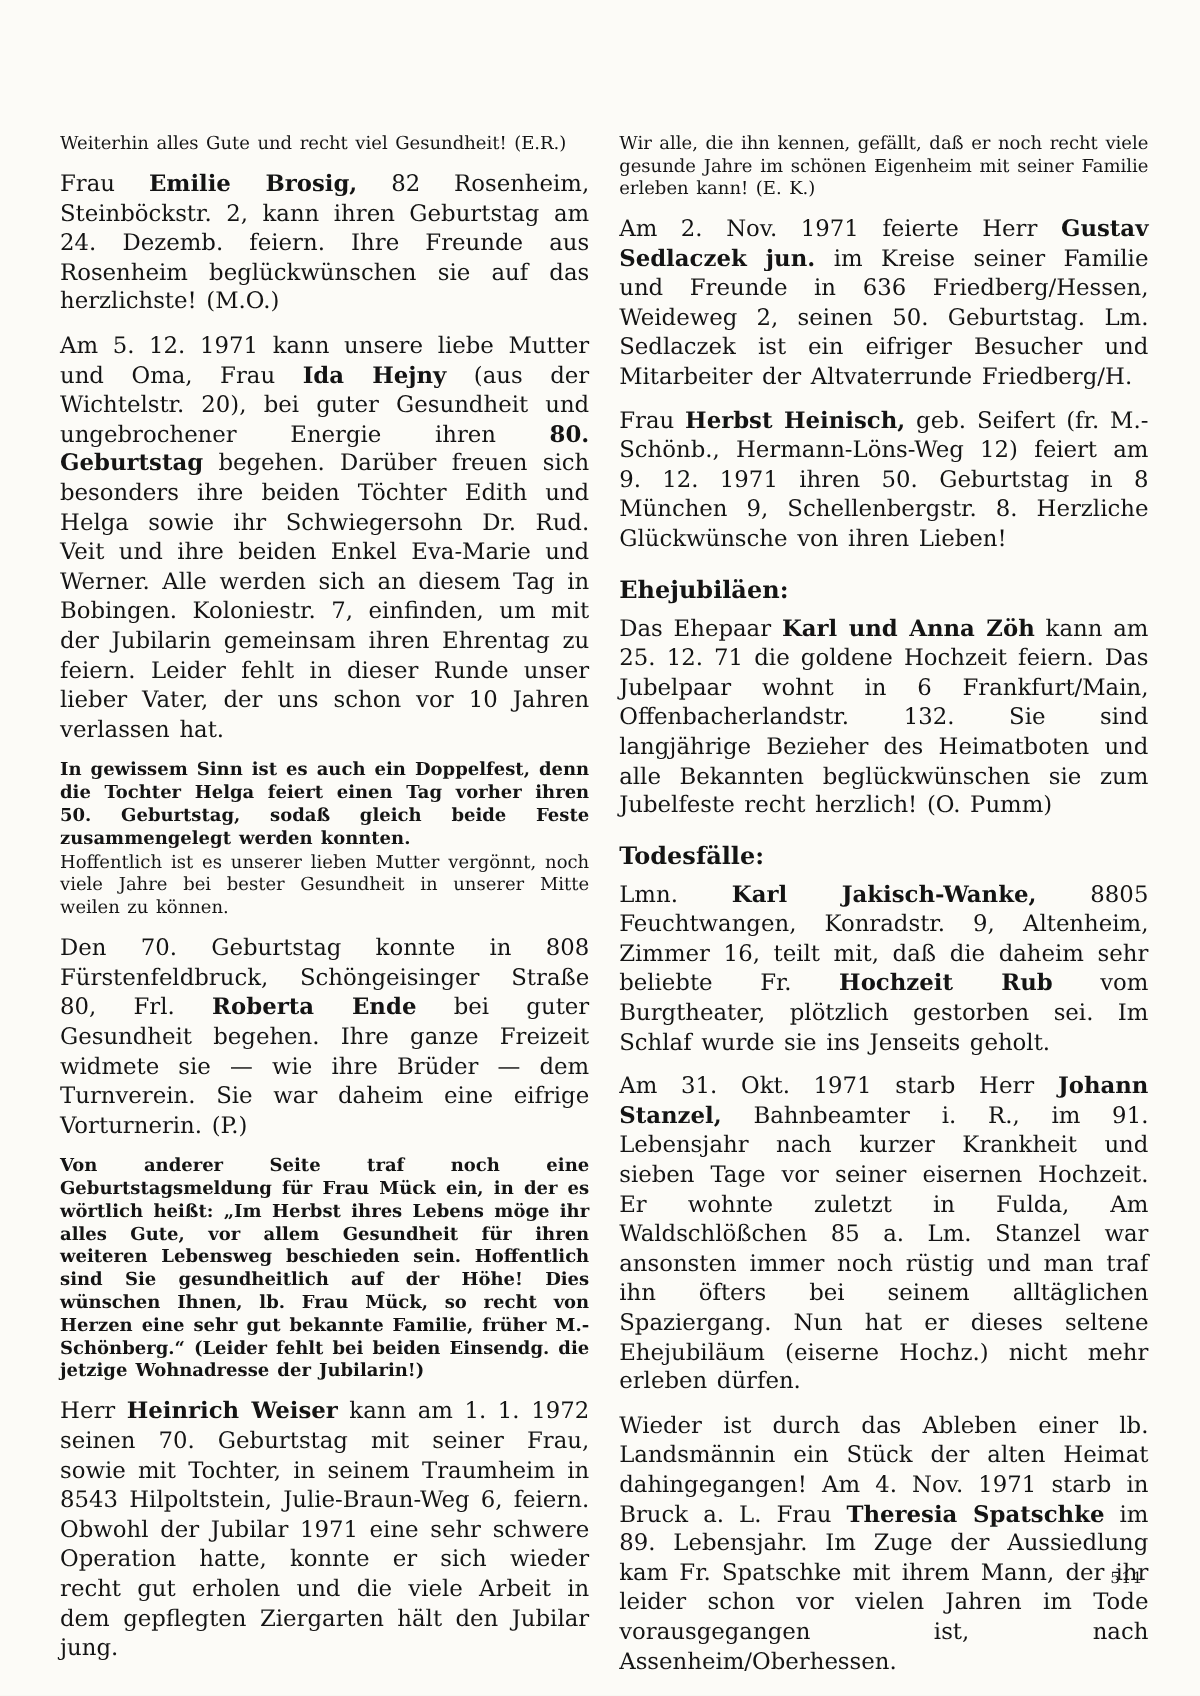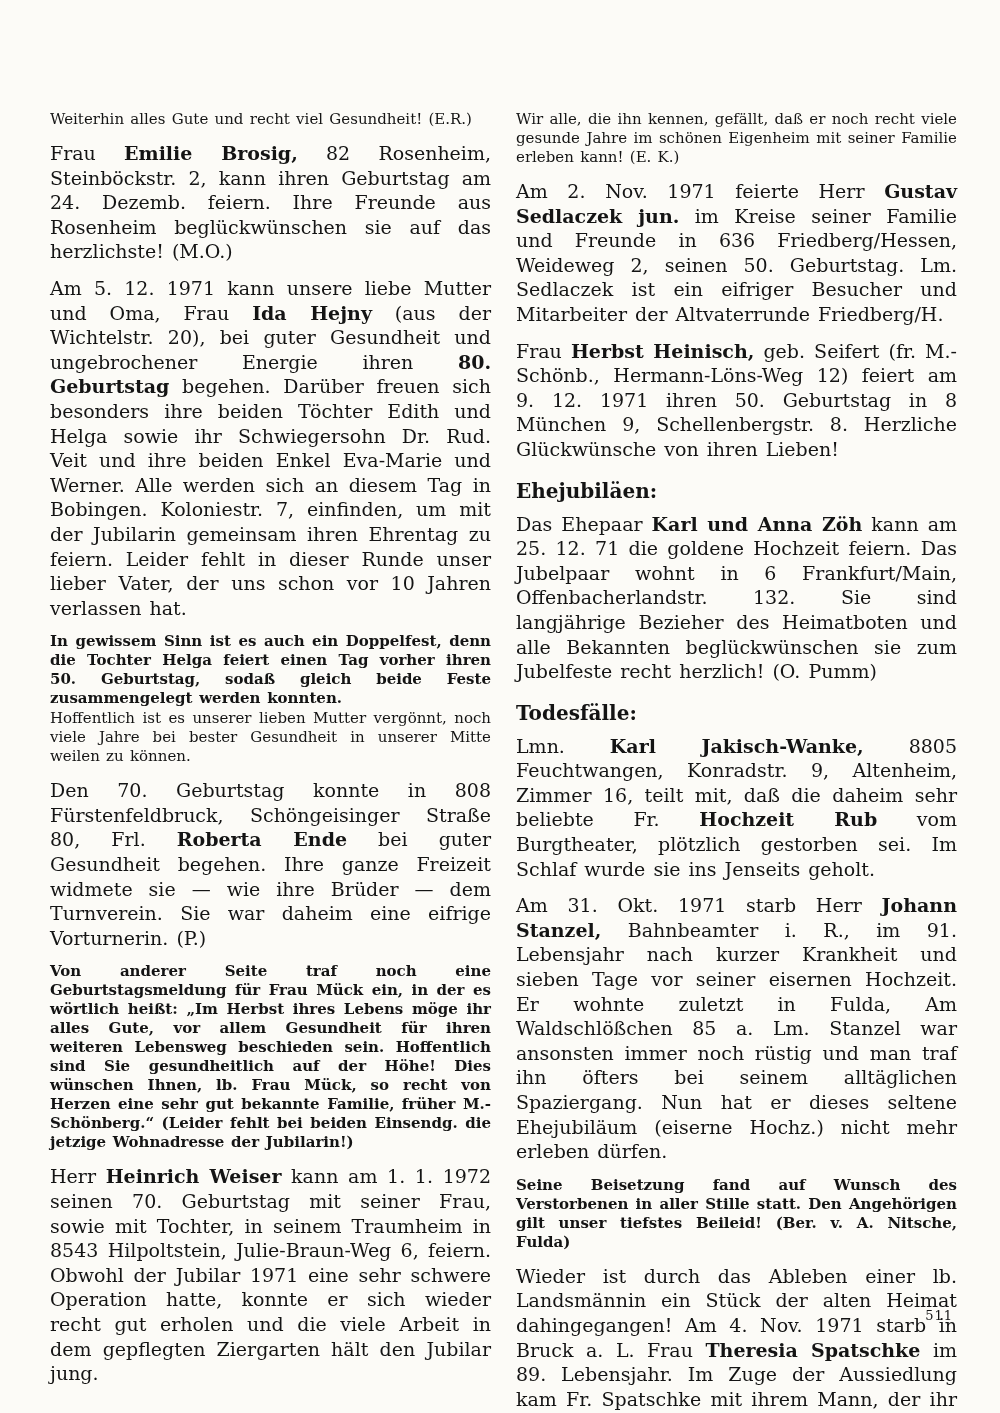--- a/index.html
+++ b/index.html
@@ -78,18 +78,17 @@
       </div>
     <div class="col">
         <div class="block small"><span>Wir alle, die ihn kennen, gefällt, daß er noch recht viele gesunde Jahre im schönen Eigenheim mit seiner Familie erleben kann! (E. K.)</span></div>
         <div class="block para"><span>Am 2. Nov. 1971 feierte Herr </span><span class="b">Gustav Sedlaczek jun.</span><span> im Kreise seiner Familie und Freunde in 636 Friedberg/Hessen, Weideweg 2, seinen 50. Geburtstag. Lm. Sedlaczek ist ein eifriger Besucher und Mitarbeiter der Altvaterrunde Friedberg/H.</span></div>
         <div class="block para"><span>Frau </span><span class="b">Herbst Heinisch,</span><span> geb. Seifert (fr. M.-Schönb., Hermann-Löns-Weg 12) feiert am 9. 12. 1971 ihren 50. Geburtstag in 8 München 9, Schellenbergstr. 8. Herzliche Glückwünsche von ihren Lieben!</span></div>
         <div class="block heading"><span class="b">Ehejubiläen:</span></div>
         <div class="block para"><span>Das Ehepaar </span><span class="b">Karl und Anna Zöh</span><span> kann am 25. 12. 71 die goldene Hochzeit feiern. Das Jubelpaar wohnt in 6 Frankfurt/Main, Offenbacherlandstr. 132. Sie sind langjährige Bezieher des Heimatboten und alle Bekannten beglückwünschen sie zum Jubelfeste recht herzlich! (O. Pumm)</span></div>
         <div class="block heading"><span class="b">Todesfälle:</span></div>
         <div class="block para"><span>Lmn. </span><span class="b">Karl Jakisch-Wanke,</span><span> 8805 Feuchtwangen, Konradstr. 9, Altenheim, Zimmer 16, teilt mit, daß die daheim sehr beliebte Fr. </span><span class="b">Hochzeit Rub</span><span> vom Burgtheater, plötzlich gestorben sei. Im Schlaf wurde sie ins Jenseits geholt.</span></div>
         <div class="block para"><span>Am 31. Okt. 1971 starb Herr </span><span class="b">Johann Stanzel,</span><span> Bahnbeamter i. R., im 91. Lebensjahr nach kurzer Krankheit und sieben Tage vor seiner eisernen Hochzeit. Er wohnte zuletzt in Fulda, Am Waldschlößchen 85 a. Lm. Stanzel war ansonsten immer noch rüstig und man traf ihn öfters bei seinem alltäglichen Spaziergang. Nun hat er dieses seltene Ehejubiläum (eiserne Hochz.) nicht mehr erleben dürfen.</span></div>
-        <div class="block small"><span>Seine Beisetzung fand auf Wunsch des Verstorbenen in aller Stille statt. Den Angehörigen gilt unser tiefstes Beileid! (Ber. v. A. Nitsche, Fulda)</span></div>
         <div class="block para"><span>Wieder ist durch das Ableben einer lb. Landsmännin ein Stück der alten Heimat dahingegangen! Am 4. Nov. 1971 starb in Bruck a. L. Frau </span><span class="b">Theresia Spatschke</span><span> im 89. Lebensjahr. Im Zuge der Aussiedlung kam Fr. Spatschke mit ihrem Mann, der ihr leider schon vor vielen Jahren im Tode vorausgegangen ist, nach Assenheim/Oberhessen.</span></div>
       </div>
   </div>
   <div class="page-number">511</div>
 </div>
 
 </body></html>

